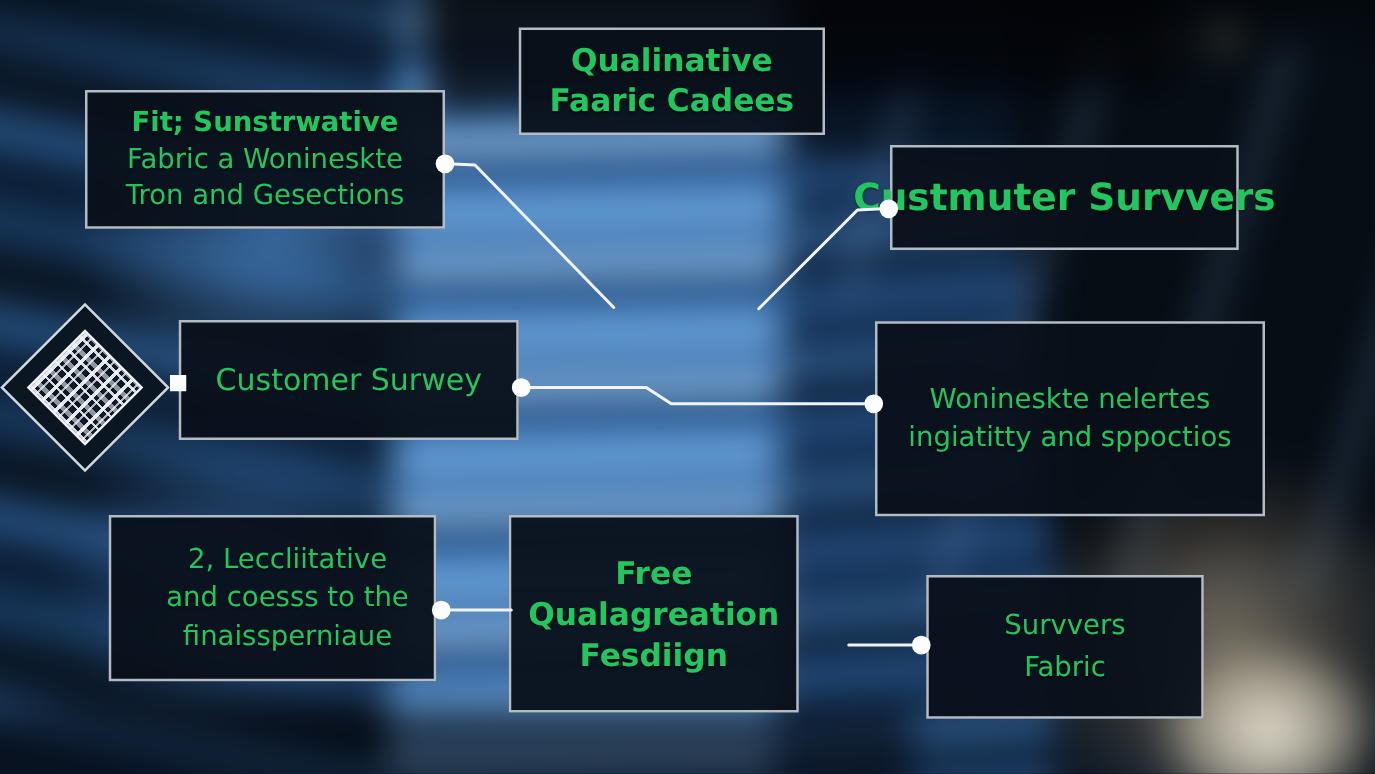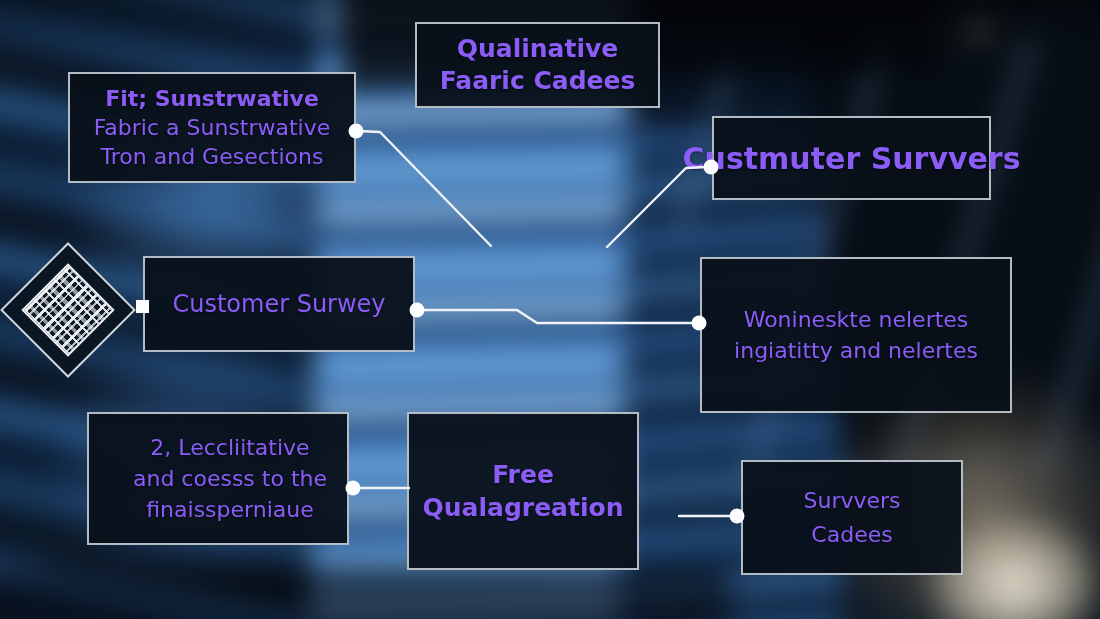--- a/index.html
+++ b/index.html
@@ -46,21 +46,21 @@
     transform:rotate(45deg);border:2px solid #f0f4f8;background-color:#101c2b;
     background-image:
       repeating-linear-gradient(90deg,rgba(250,252,255,.9) 0 3px,transparent 3px 6px,rgba(250,252,255,.7) 6px 8px,transparent 8px 13px),
       repeating-linear-gradient(0deg,rgba(250,252,255,.85) 0 2px,transparent 2px 5px,rgba(250,252,255,.55) 5px 9px,transparent 9px 14px),
       repeating-linear-gradient(45deg,rgba(12,22,36,.95) 0 4px,transparent 4px 9px);}
 
   
   .node{position:absolute;display:flex;flex-direction:column;justify-content:center;
     align-items:center;text-align:center;box-sizing:border-box;
     background:rgba(8,16,26,.94);border:2px solid rgba(222,230,238,.8);
-    color:#8b5cf6;text-shadow:0 1px 2px rgba(0,0,0,.45);}
+    color:#22c55e;text-shadow:0 1px 2px rgba(0,0,0,.45);}
   .ln{display:block;white-space:nowrap;}
   .bold{font-weight:700;text-align:right;}
   .n1{left:68px;top:72px;width:288px;height:111px;font-size:22px;line-height:29px;}
   .n2{left:415px;top:22px;width:245px;height:86px;font-size:25px;line-height:32px;font-weight:700;}
   .n3{left:712px;top:116px;width:279px;height:84px;font-size:30px;font-weight:700;}
   .n4{left:143px;top:256px;width:272px;height:96px;font-size:24px;line-height:34px;gap:16px;}
   .n5{left:700px;top:257px;width:312px;height:156px;font-size:22px;line-height:31px;}
   .n6{left:87px;top:412px;width:262px;height:133px;font-size:22px;line-height:31px;padding-left:24px;}
   .n7{left:407px;top:412px;width:232px;height:158px;font-size:25px;line-height:33px;font-weight:700;}
   .n8{left:741px;top:460px;width:222px;height:115px;font-size:22px;line-height:34px;}
@@ -89,56 +89,57 @@
     <div class="bgK"></div>
     <div class="bgL"></div>
   </div>
   <div class="vignette"></div>
 
   <div class="diamond-outer"></div>
   <div class="diamond-inner"></div>
 
   <div class="node n1">
     <span class="ln bold">Fit; Sunstrwative</span>
-    <span class="ln">Fabric a Sunstrwative</span>
+    <span class="ln">Fabric a Wonineskte</span>
     <span class="ln">Tron and Gesections</span>
   </div>
 
   <div class="node n2">
     <span class="ln">Qualinative</span>
     <span class="ln">Faaric Cadees</span>
   </div>
 
   <div class="node n3">
     <span class="ln">Custmuter Survvers</span>
   </div>
 
   <div class="node n4">
     <span class="ln">Customer Surwey</span>
   </div>
 
   <div class="node n5">
     <span class="ln">Wonineskte nelertes</span>
-    <span class="ln">ingiatitty and nelertes</span>
+    <span class="ln">ingiatitty and sppoctios</span>
   </div>
 
   <div class="node n6">
     <span class="ln">2, Leccliitative</span>
     <span class="ln">and coesss to the</span>
     <span class="ln">finaissperniaue</span>
   </div>
 
   <div class="node n7">
     <span class="ln">Free</span>
     <span class="ln">Qualagreation</span>
+    <span class="ln">Fesdiign</span>
   </div>
 
   <div class="node n8">
     <span class="ln">Survvers</span>
-    <span class="ln">Cadees</span>
+    <span class="ln">Fabric</span>
   </div>
 
   <svg class="connectors" width="1100" height="619" viewBox="0 0 1100 619" xmlns="http://www.w3.org/2000/svg">
     <g stroke="#f0f4f8" stroke-width="2.4" fill="none" stroke-linejoin="round" stroke-linecap="round">
       <polyline points="358,131 380,132 491,246"></polyline>
       <polyline points="607,247 686,168 706,167"></polyline>
       <polyline points="420,310 517,310 537,323 695,323"></polyline>
       <line x1="356" y1="488" x2="409" y2="488"></line>
       <line x1="679" y1="516" x2="731" y2="516"></line>
     </g>

